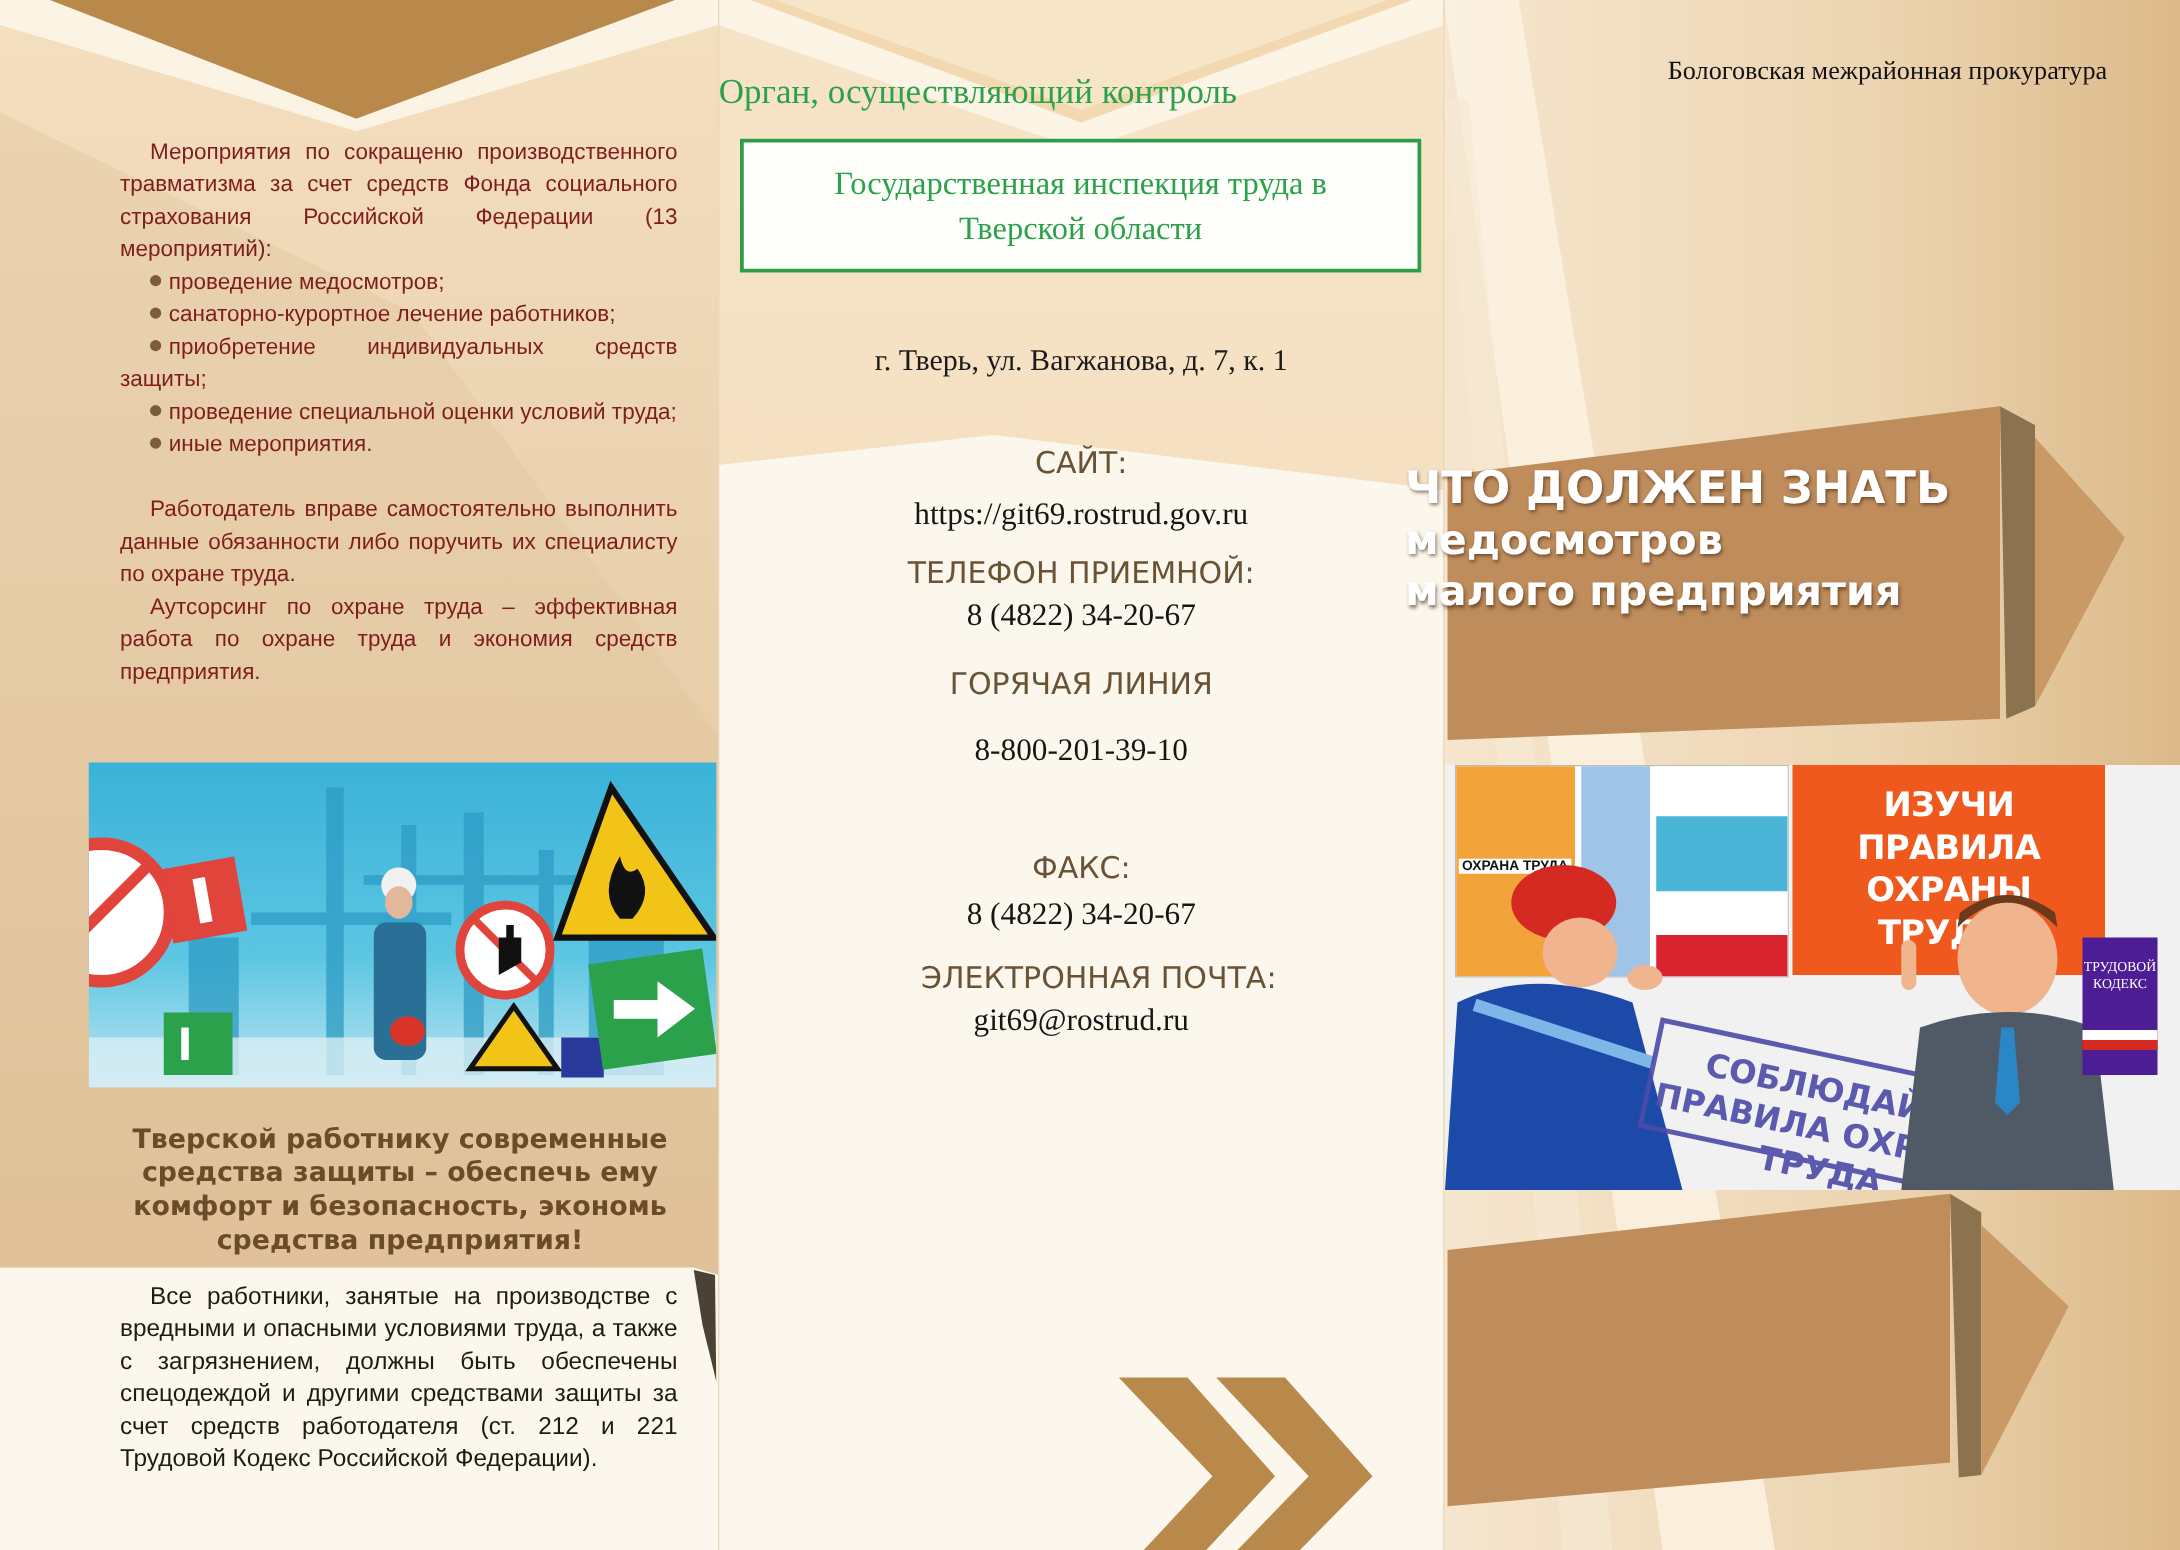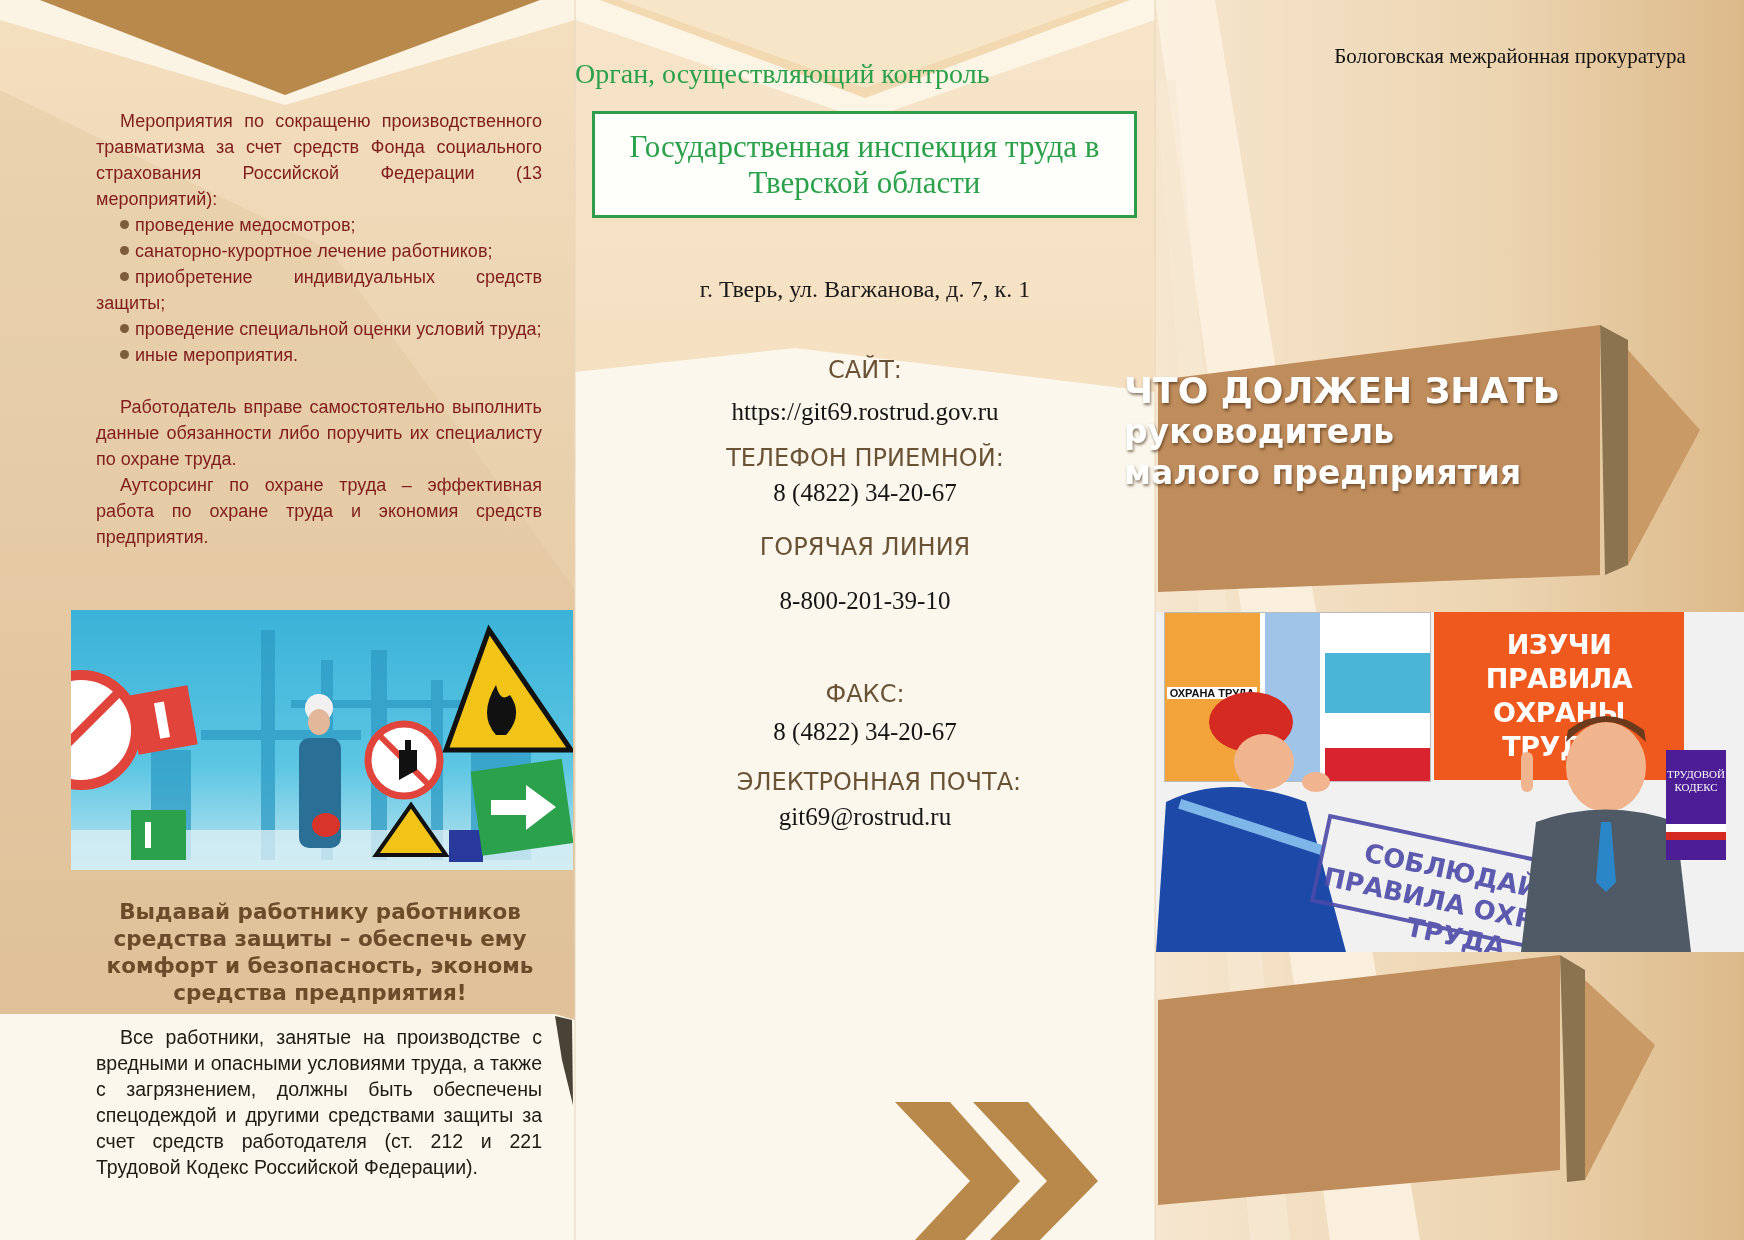--- a/index.html
+++ b/index.html
@@ -23,21 +23,21 @@
   .gap { height:26px; }
 
   .photo-left { left:71px; top:610px; width:502px; height:260px; overflow:hidden; background:linear-gradient(180deg,#3ab2d8 0%,#5cc6e3 60%,#bfe5f0 100%); }
 
   .callout { left:100px; top:898px; width:440px; text-align:center; font-size:21.5px; line-height:27px; font-weight:bold; color:#6b4b2a; }
   .bottom-text { left:96px; top:1024px; width:446px; font-size:19.5px; line-height:26px; color:#1e1a14; text-align:justify; }
   .bottom-text p { margin:0; text-indent:24px; }
 
   
   .org-label { left:575px; top:58px; width:580px; color:#2aa14a; font-size:28px; }
-  .org-box { left:592px; top:111px; width:545px; height:107px; background:#fefefa; border:3px solid #2f9c4a; box-sizing:border-box; display:flex; align-items:center; justify-content:center; text-align:center; color:#2aa14a; font-size:31px; line-height:36px; padding:0 20px; }
+  .org-box { left:592px; top:111px; width:545px; height:107px; background:#fefefa; border:3px solid #2f9c4a; box-sizing:border-box; display:flex; align-items:center; justify-content:center; text-align:center; color:#2aa14a; font-size:26px; line-height:36px; padding:0 20px; }
   .address { left:575px; top:276px; width:580px; text-align:center; font-size:24px; color:#1a1a1a; }
   .contact-label { position:absolute; left:575px; width:580px; text-align:center; font-size:24px; color:#6a5235; }
   .contact-value { position:absolute; left:575px; width:580px; text-align:center; font-size:25px; color:#151515; }
 
   
   .org-right { left:1310px; top:38px; width:400px; text-align:center; font-size:21px; line-height:36px; color:#111; }
   .title-banner { left:1124px; top:370px; width:460px; }
   .title-line { color:#fff; font-weight:bold; text-shadow:1px 2px 3px rgba(60,35,10,0.6); line-height:41px; }
   .title-big { font-size:36px; }
   .title-sub { font-size:33px; }
@@ -141,21 +141,21 @@
 
     <polygon points="340,195 375,245 305,245" fill="#f2c418" stroke="#111" stroke-width="4"></polygon>
 
     <rect x="378" y="220" width="34" height="32" fill="#2a3a9c"></rect>
 
     <rect x="405" y="155" width="92" height="85" fill="#2aa14a" transform="rotate(-8 450 197)"></rect>
     <polygon points="420,190 455,190 455,175 485,197 455,220 455,205 420,205" fill="#fff"></polygon>
   </svg>
 </div>
 
-<div class="abs callout sans">Выдавай работнику работников средства защиты – обеспечь ему комфорт и безопасность, экономь средства предприятия!</div>
+<div class="abs callout sans">Тверской работнику современные средства защиты – обеспечь ему комфорт и безопасность, экономь средства предприятия!</div>
 
 <div class="abs bottom-text">
   <p>Все работники, занятые на производстве с вредными и опасными условиями труда, а также с загрязнением, должны быть обеспечены спецодеждой и другими средствами защиты за счет средств работодателя (ст. 212 и 221 Трудовой Кодекс Российской Федерации).</p>
 </div>
 
 <div class="abs org-label serif">Орган, осуществляющий контроль</div>
 <div class="abs org-box serif">
   <span>Государственная инспекция труда в Тверской области</span>
 </div>
 <div class="abs address serif">г. Тверь, ул. Вагжанова, д. 7, к. 1</div>
@@ -170,21 +170,21 @@
   <div class="contact-label sans" style="top:680px;">ФАКС:</div>
   <div class="contact-value serif" style="top:718px;">8 (4822) 34-20-67</div>
   <div class="contact-label sans" style="top:768px;margin-left:14px;">ЭЛЕКТРОННАЯ ПОЧТА:</div>
   <div class="contact-value serif" style="top:803px;">git69@rostrud.ru</div>
 </div>
 
 <div class="abs org-right serif">Бологовская межрайонная прокуратура</div>
 
 <div class="abs title-banner sans">
   <div class="title-line title-big">ЧТО ДОЛЖЕН ЗНАТЬ</div>
-  <div class="title-line title-sub">руководитель</div>
+  <div class="title-line title-sub">медосмотров</div>
   <div class="title-line title-sub">малого предприятия</div>
 </div>
 
 <div class="abs cartoon">
 
   <div style="position:absolute;left:8px;top:0;width:265px;height:168px;background:#fff;border:1px solid #bbb;">
     <div style="position:absolute;left:0;top:0;width:95px;height:168px;background:#f2a33a;"></div>
     <div style="position:absolute;left:2px;top:74px;width:90px;text-align:center;font-weight:bold;font-size:11px;color:#111;background:#fff;">ОХРАНА ТРУДА</div>
     <div style="position:absolute;left:100px;top:0;width:55px;height:168px;background:#9fc4e8;"></div>
     <div style="position:absolute;left:160px;top:0;width:105px;height:168px;background:#fff;"></div>

